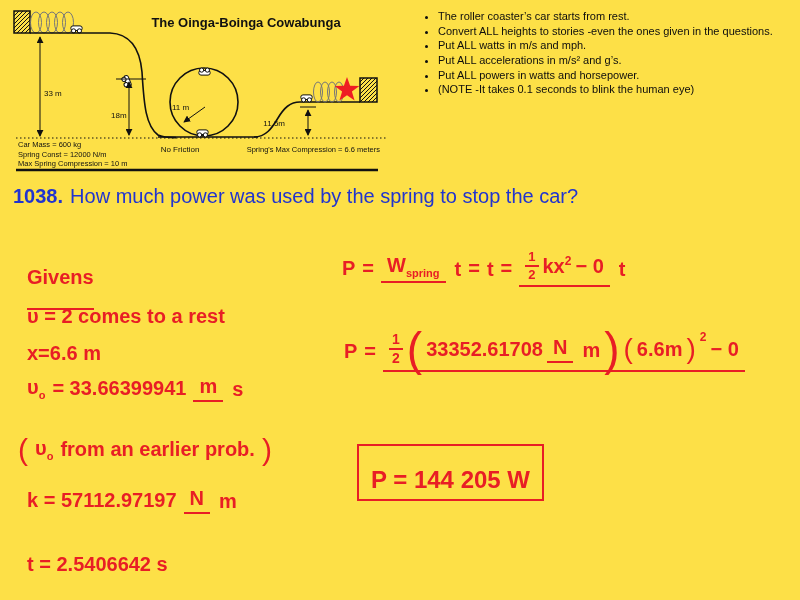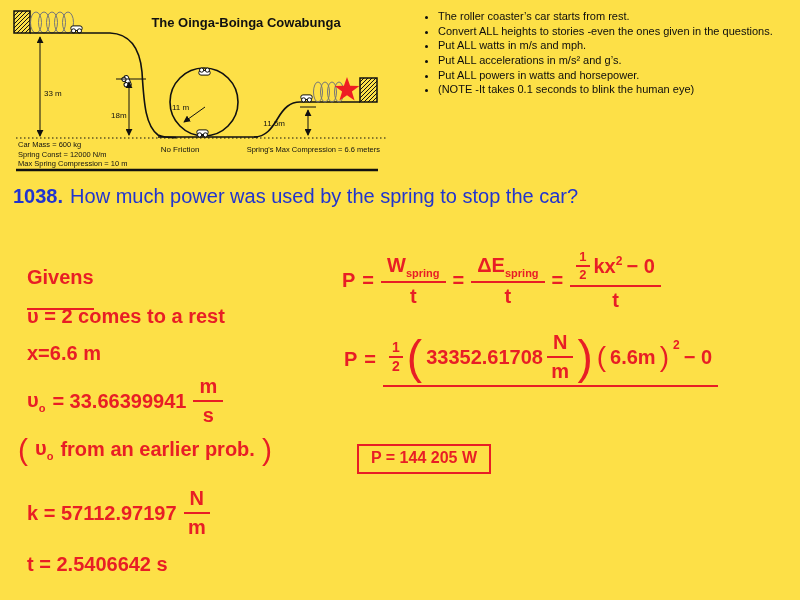--- a/index.html
+++ b/index.html
@@ -28,37 +28,37 @@
   .fs20 { font-size:20px; }
   .g-title { left:27px; top:266px; font-size:20px; border-bottom:2px solid currentColor; padding-bottom:19px; }
   .g-rest  { left:27px; top:305px; }
   .g-x     { left:27px; top:342px; }
   .g-v0    { left:27px; top:375px; }
   .g-note  { left:18px; top:437px; }
   .g-k     { left:27px; top:487px; }
   .g-t     { left:27px; top:553px; }
 
   .eqrow { display:flex; align-items:center; gap:7px; font-size:20px; }
-  .frac { display:inline-flex; flex-direction:column; align-items:center; }
+  .frac { display:inline-flex; flex-direction:row; align-items:center;gap:9px; }
   .frac .num { display:flex; justify-content:center; align-items:center; gap:4px;
                border-bottom:2px solid currentColor; padding:0 6px 2px; }
   .frac .den { padding-top:2px; display:flex; justify-content:center; }
   sub { font-size:11px; vertical-align:-5px; font-weight:bold; }
   sup { font-size:12px; }
   .half { display:inline-flex; flex-direction:column; align-items:center; font-size:13px; line-height:1.1; }
   .half .hn { border-bottom:2px solid currentColor; padding:0 3px 1px; }
   .half .hd { padding-top:1px; }
   .half.big { font-size:14px; }
   .bp  { font-size:46px; font-weight:normal; line-height:0.8; }
   .bp2 { font-size:28px; font-weight:normal; line-height:0.8; }
   .bp3 { font-size:30px; font-weight:normal; line-height:0.8; }
   .sq { font-size:12px; position:relative; top:-12px; }
   .eq1 { left:342px; top:250px; }
   .eq2 { left:344px; top:331px; }
-  .answer-box { left:357px; top:444px; border:2.5px solid #e81e25; padding:3px 12px 5px; font-size:16px; }
+  .answer-box { left:357px; top:444px; border:2.5px solid #e81e25; padding:20px 12px 5px; font-size:24px; }
 </style>
 </head>
 <body>
 
 <div class="page">
 
   <svg class="diagram" viewBox="0 0 390 180">
     <defs>
       <pattern id="hatch" patternUnits="userSpaceOnUse" width="4" height="4">
         <path d="M-1,5 L5,-1" stroke="#111" stroke-width="1" fill="none"></path>
@@ -185,23 +185,20 @@
     <span class="frac">
       <span class="num">
           <span><span>W</span><sub>spring</sub></span>
         </span>
       <span class="den">
           <span>t</span>
         </span>
     </span>
     <span>=</span>
     <span class="frac">
-      <span class="num">
-          <span><span>ΔE</span><sub>spring</sub></span>
-        </span>
       <span class="den">
           <span>t</span>
         </span>
     </span>
     <span>=</span>
     <span class="frac">
       <span class="num">
         <span class="half">
           <span class="hn">1</span>
           <span class="hd">2</span>

